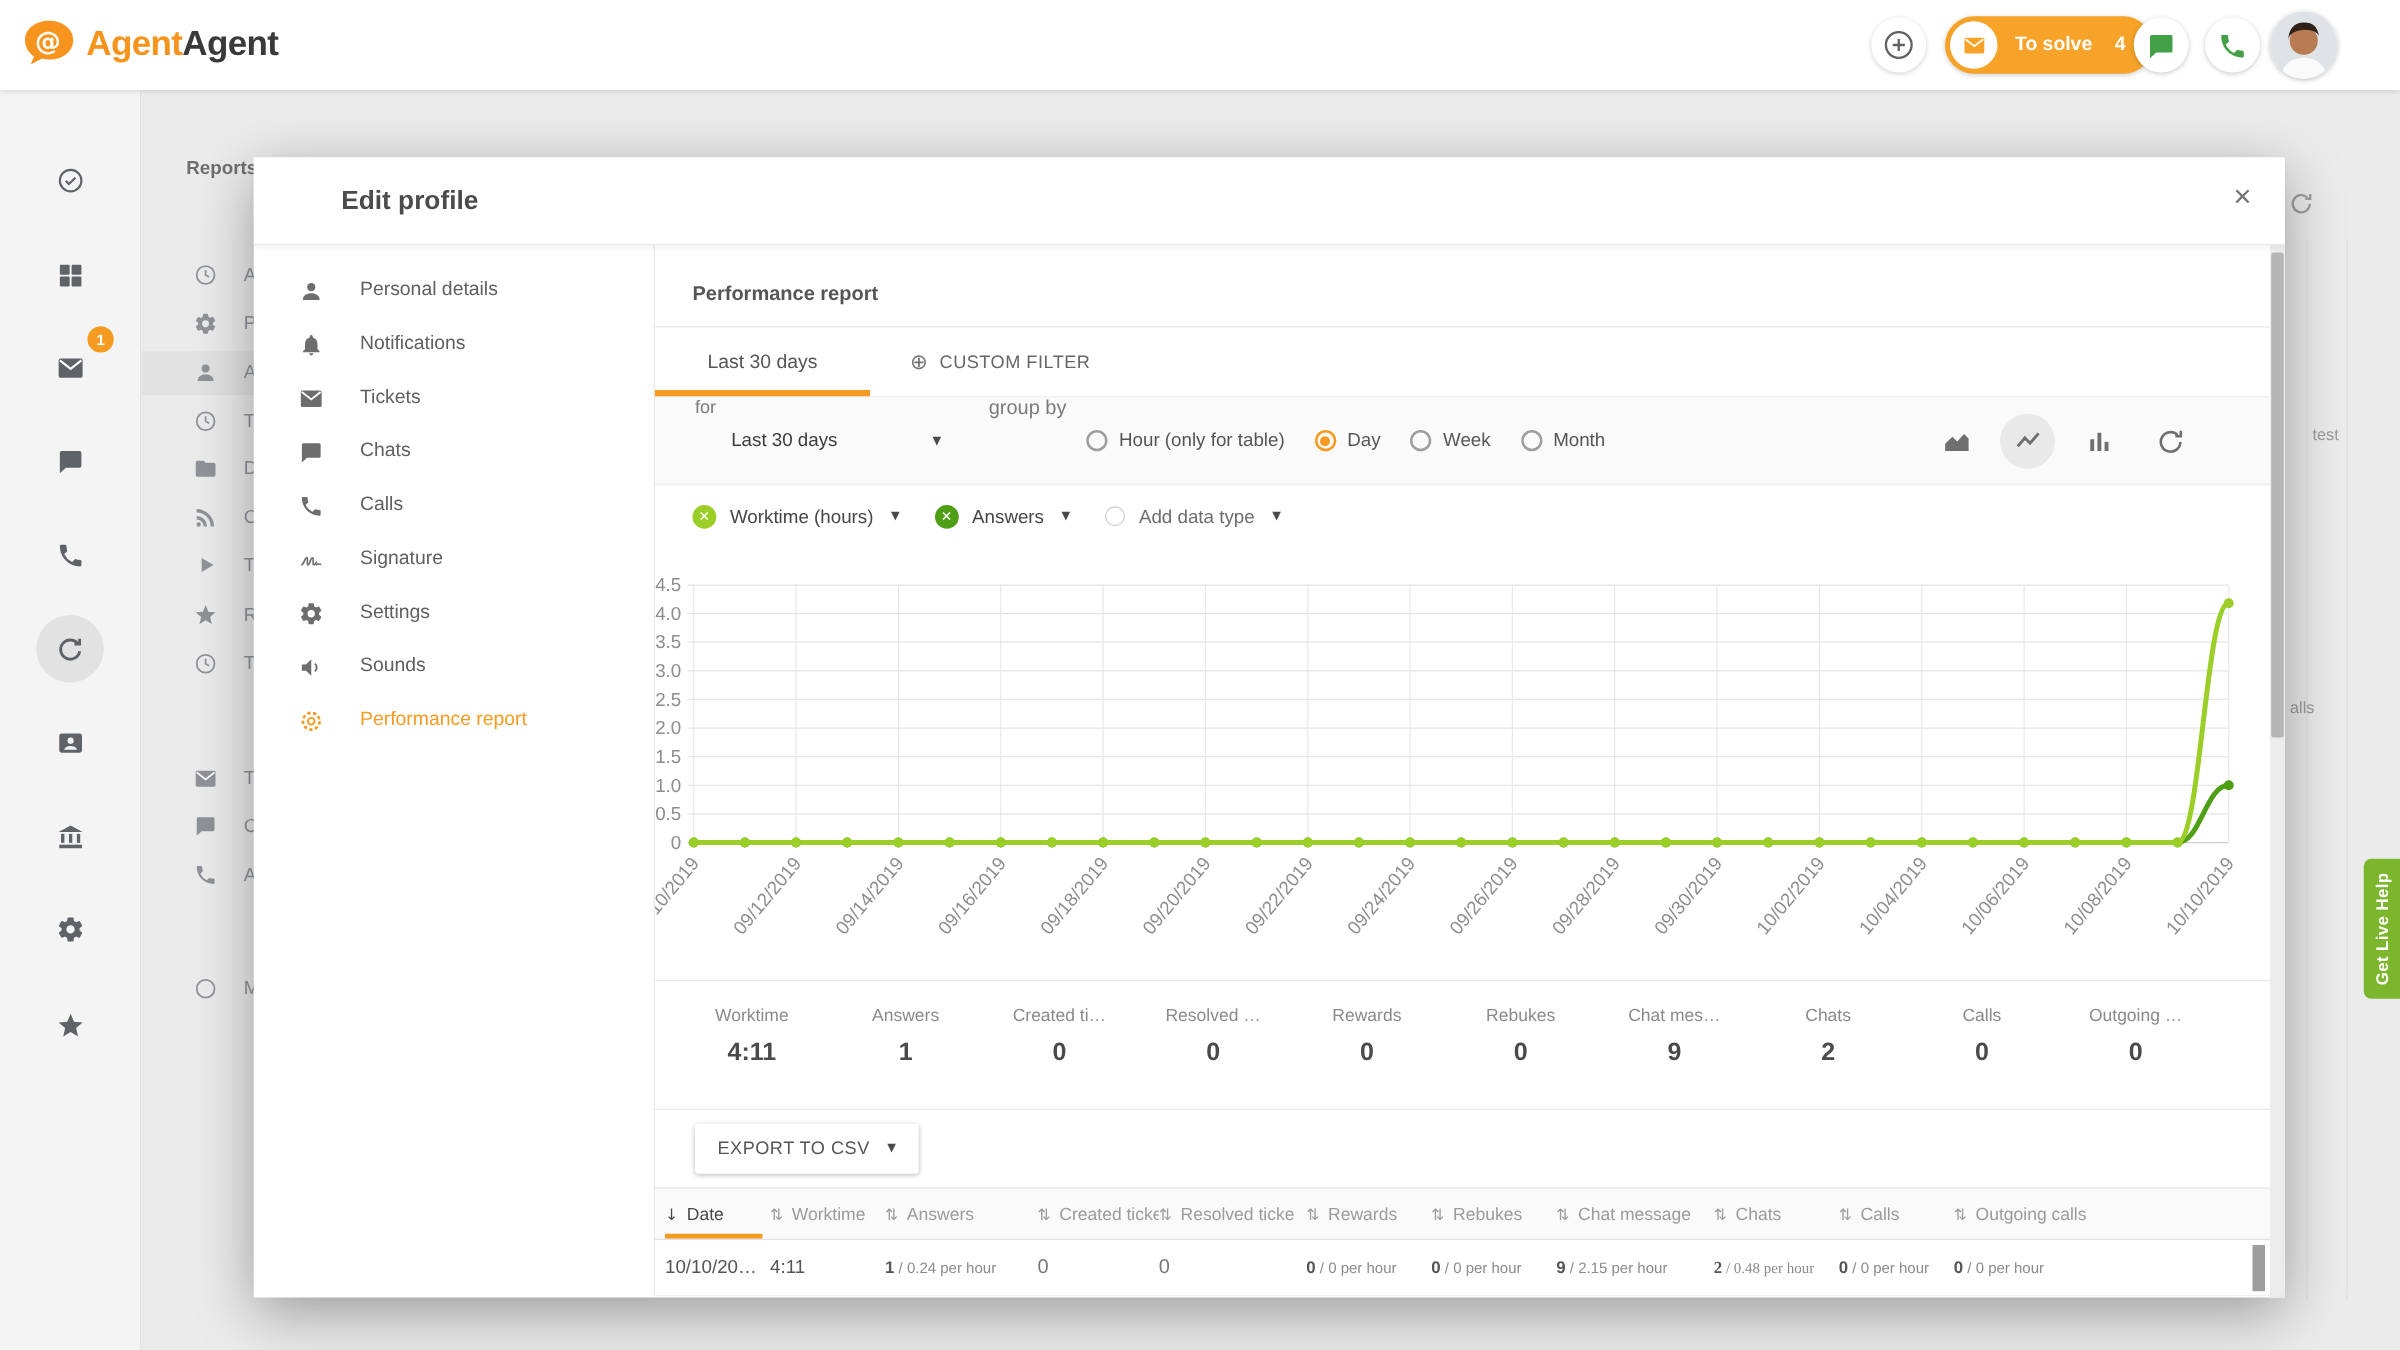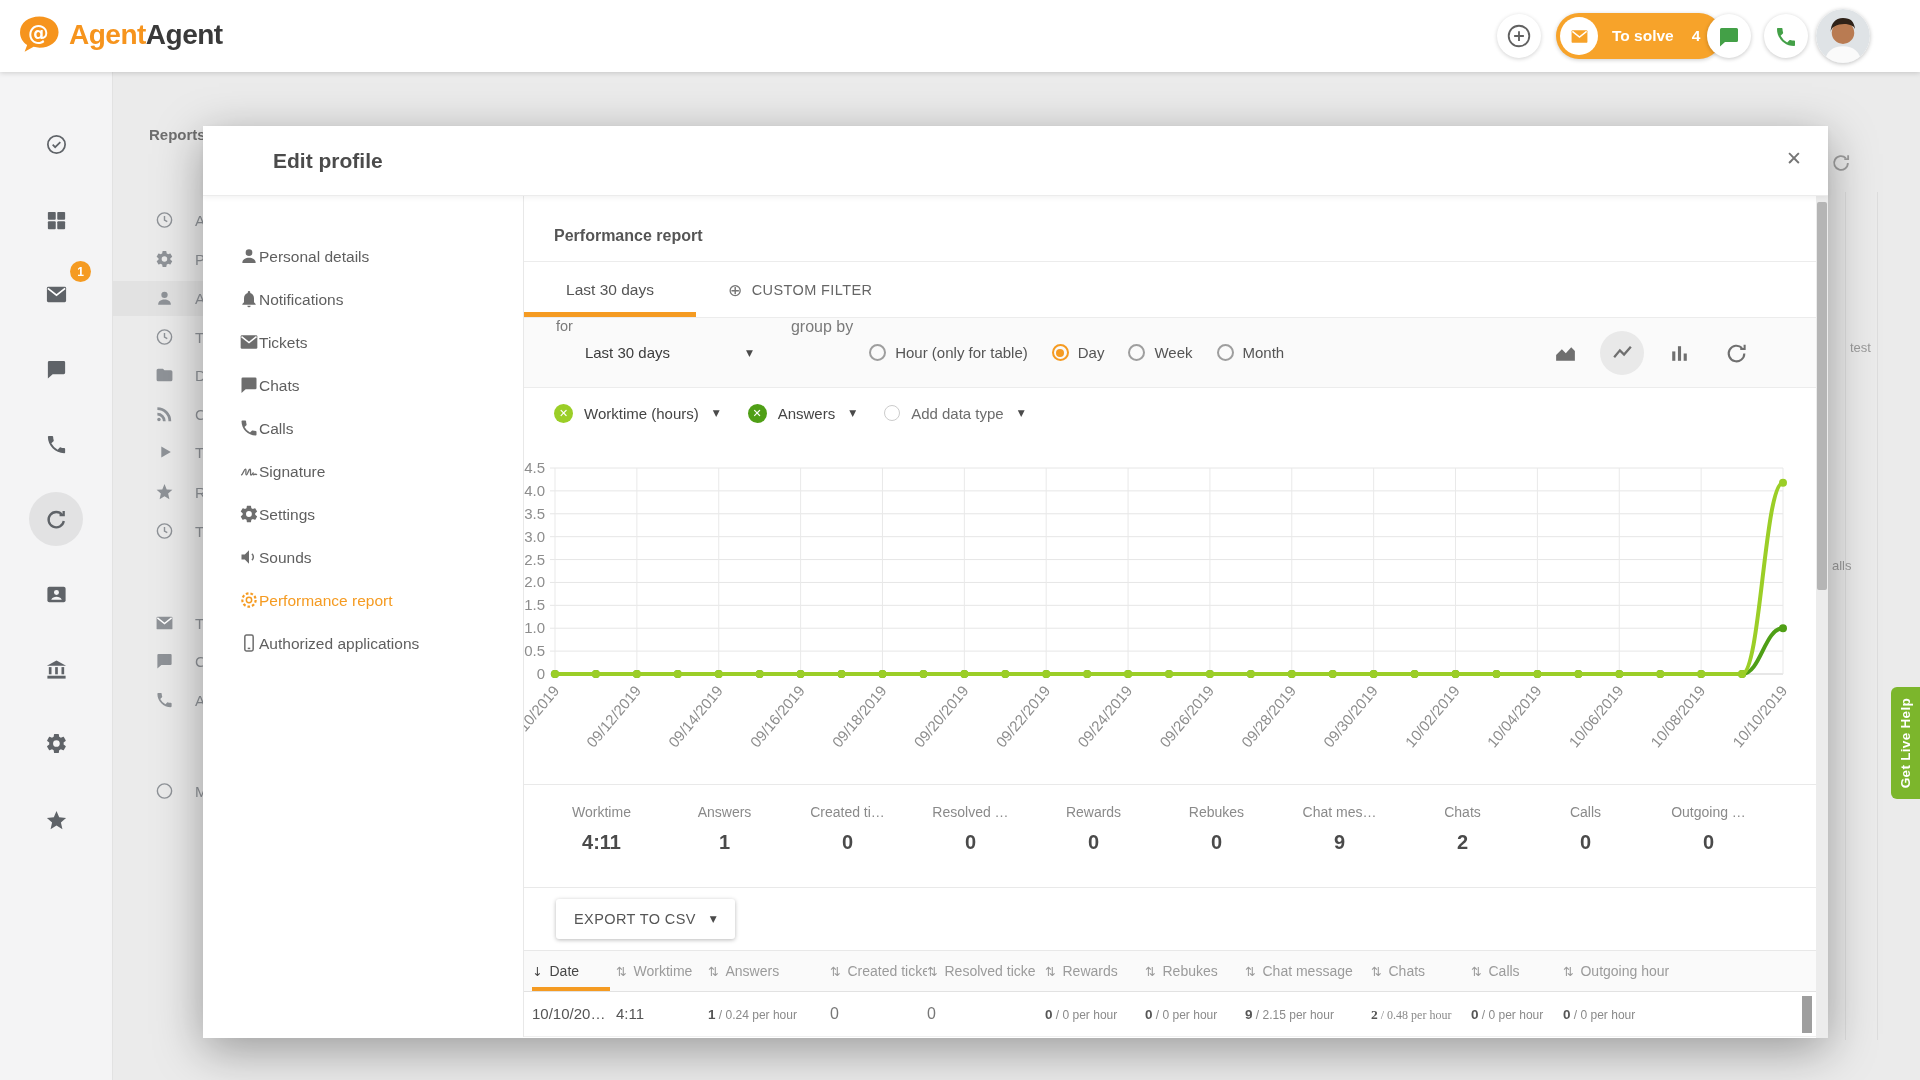--- a/index.html
+++ b/index.html
@@ -47,21 +47,21 @@
 .help-tab{position:absolute;right:0;top:687px;width:29px;height:112px;background:#7cb62c;border-radius:6px 0 0 6px;display:flex;align-items:center;justify-content:center;cursor:pointer;z-index:15}
 .help-tab span{writing-mode:vertical-rl;transform:rotate(180deg);color:#fff;font-size:13.5px;font-weight:bold;letter-spacing:.3px}
 
 
 .modal{position:absolute;left:203px;top:126px;width:1625px;height:912px;background:#fff;box-shadow:0 12px 45px rgba(0,0,0,.35);z-index:10}
 .modal-header{position:relative;height:70px;display:flex;align-items:center;border-bottom:1px solid #ececec;box-shadow:0 2px 5px rgba(0,0,0,.05);z-index:2;background:#fff}
 .modal-title{margin-left:70px;font-size:21px;font-weight:bold;color:#4b4b4b}
 .modal-close{position:absolute;right:26px;top:21px;font-size:19px;color:#757575;cursor:pointer;font-family:"DejaVu Sans",sans-serif}
 .modal-body{display:flex;height:841px}
 .modal-nav{width:321px;border-right:1px solid #e8e8e8;padding-top:27px}
-.nav-item{height:43px;display:flex;align-items:flex-end;padding-left:36px;font-size:15.5px;color:#5f5f5f;cursor:pointer}
+.nav-item{height:43px;display:flex;align-items:flex-start;padding-left:36px;gap:29px;font-size:15.5px;color:#5f5f5f;cursor:pointer}
 .nav-item svg{width:20px;height:20px;color:#6d6d6d;flex:none}
 .nav-item.active{color:#f59b22}
 .nav-item.active svg{color:#f59b22}
 .modal-content{flex:1;position:relative}
 .content-heading{height:66px;display:flex;align-items:center;padding:14px 0 0 30px;border-bottom:1px solid #ececec;font-size:16px;font-weight:bold;color:#555}
 .tabs{height:56px;display:flex;border-bottom:1px solid #ececec}
 .tab{position:relative;display:flex;align-items:center;justify-content:center;font-size:15.5px;color:#555;cursor:pointer}
 .tab.active{width:172px}
 .tab.active::after{content:"";position:absolute;left:0;bottom:0;width:100%;height:5px;background:#f59b22}
 .tab.custom{padding:0 32px;color:#666;gap:9px;font-size:14.5px;letter-spacing:.4px}
@@ -469,29 +469,20 @@
             <span>Sounds</span>
           </div>
           <div class="nav-item active">
             <span style="display: inline-flex; width: 20px; height: 20px; flex: 0 0 auto;">
               <svg viewBox="0 0 24 24" fill="none" stroke="currentColor">
                 <circle cx="12" cy="12" r="8" stroke-width="2.6" stroke-dasharray="3.2 2.4"></circle>
                 <circle cx="12" cy="12" r="3.2" stroke-width="1.8"></circle>
               </svg>
             </span>
             <span>Performance report</span>
-          </div>
-          <div class="nav-item">
-            <span style="display: inline-flex; width: 20px; height: 20px; flex: 0 0 auto;">
-              <svg viewBox="0 0 24 24" fill="none" stroke="currentColor" stroke-width="1.8">
-                <rect x="7" y="2.5" width="10" height="19" rx="2"></rect>
-                <path d="M10.5 18.5h3"></path>
-              </svg>
-            </span>
-            <span>Authorized applications</span>
           </div>
         </div>
       <div class="modal-content">
         <div class="content-heading">Performance report</div>
         <div class="tabs">
           <div class="tab active">
               <span>Last 30 days</span>
             </div>
           <div class="tab custom">
               <span class="oplus">⊕</span>
@@ -778,21 +769,21 @@
             <div class="th" style="width: 100px;">
               <span class="sort-ic">⇅</span>
               <span>Chats</span>
             </div>
             <div class="th" style="width: 92px;">
               <span class="sort-ic">⇅</span>
               <span>Calls</span>
             </div>
             <div class="th" style="width: 122px;">
               <span class="sort-ic">⇅</span>
-              <span>Outgoing hour</span>
+              <span>Outgoing calls</span>
             </div>
           </div>
         <div class="table-row" id="trow">
             <div class="td" style="width: 84px;"><span class="m">10/10/20…</span></div>
             <div class="td" style="width: 92px;"><span class="m">4:11</span></div>
             <div class="td" style="width: 122px;"><span class="m b">1</span><span class="s"> / 0.24 per hour</span></div>
             <div class="td" style="width: 97px;"><span class="m z">0</span></div>
             <div class="td" style="width: 118px;"><span class="m z">0</span></div>
             <div class="td" style="width: 100px;"><span class="m b">0</span><span class="s"> / 0 per hour</span></div>
             <div class="td" style="width: 100px;"><span class="m b">0</span><span class="s"> / 0 per hour</span></div>

